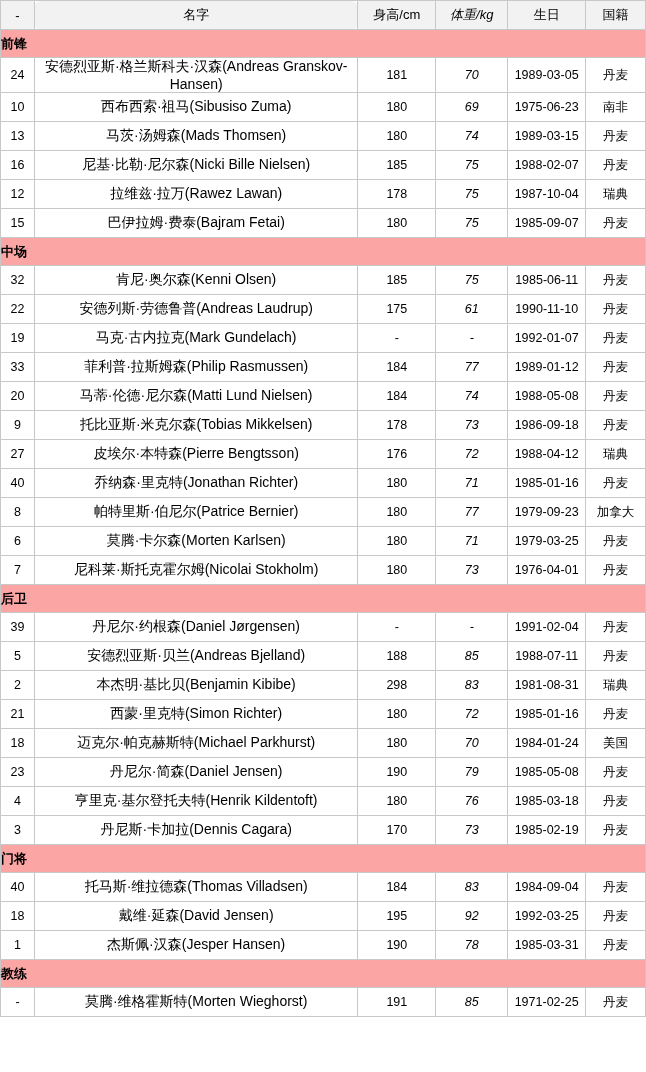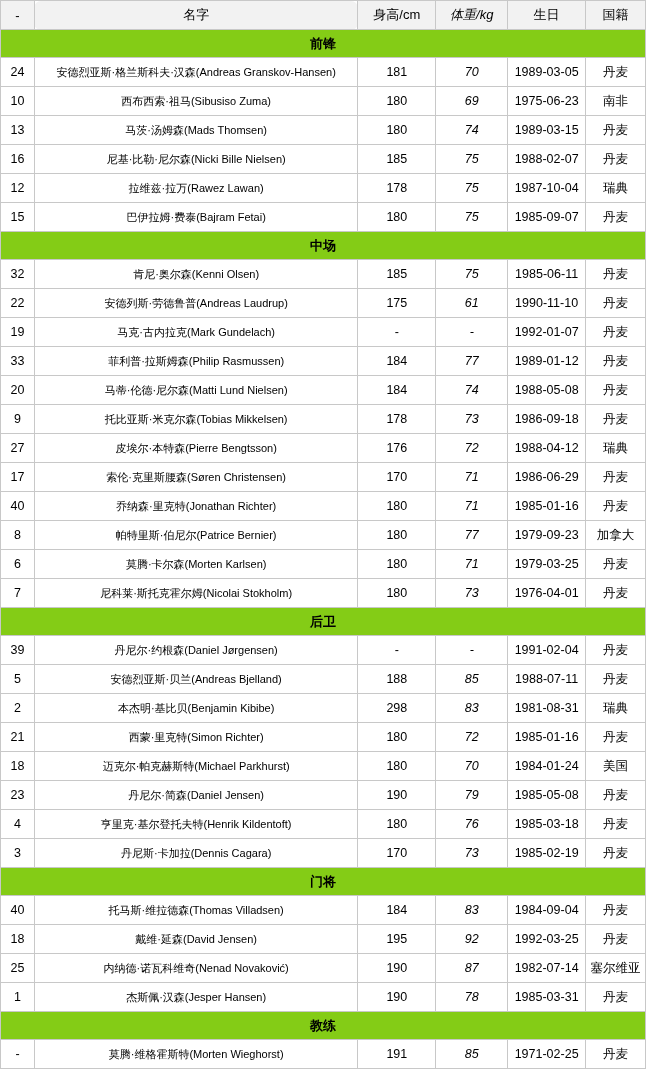--- a/index.html
+++ b/index.html
@@ -31,28 +31,28 @@
     text-align: center;
     font-size: 13px;
   }
   .col-num   { width: 34px;  text-align: center; }
   .col-name  { width: 324px; text-align: center; border-radius: 7px; }
   .col-h     { width: 78px;  text-align: center; }
   .col-w     { width: 72px;  text-align: center; font-style: italic; }
   .col-b     { width: 78px;  text-align: center; }
   .col-nat   { width: 60px;  text-align: center; }
   tr.section td {
-    background: #84cc16;
-    text-align: center;
+    background: #fca5a5;
+    text-align: left;
     font-weight: bold;
     font-size: 13px;
     height: 28px;
   }
   tr.player td { background: #ffffff; }
-  td.name { font-size: 11px; }
+  td.name { font-size: 14px; }
 </style>
 </head>
 <body>
 
 <table class="roster">
   <thead>
     <tr>
       <td class="col-num">-</td>
       <td class="col-name">名字</td>
       <td class="col-h">身高/cm</td>
@@ -166,28 +166,20 @@
       </tr>
       <tr class="player">
         <td class="col-num">27</td>
         <td class="col-name name">皮埃尔·本特森(Pierre Bengtsson)</td>
         <td class="col-h">176</td>
         <td class="col-w">72</td>
         <td class="col-b">1988-04-12</td>
         <td class="col-nat">瑞典</td>
       </tr>
       <tr class="player">
-        <td class="col-num">17</td>
-        <td class="col-name name">索伦·克里斯腰森(Søren Christensen)</td>
-        <td class="col-h">170</td>
-        <td class="col-w">71</td>
-        <td class="col-b">1986-06-29</td>
-        <td class="col-nat">丹麦</td>
-      </tr>
-      <tr class="player">
         <td class="col-num">40</td>
         <td class="col-name name">乔纳森·里克特(Jonathan Richter)</td>
         <td class="col-h">180</td>
         <td class="col-w">71</td>
         <td class="col-b">1985-01-16</td>
         <td class="col-nat">丹麦</td>
       </tr>
       <tr class="player">
         <td class="col-num">8</td>
         <td class="col-name name">帕特里斯·伯尼尔(Patrice Bernier)</td>
@@ -292,28 +284,20 @@
       </tr>
       <tr class="player">
         <td class="col-num">18</td>
         <td class="col-name name">戴维·延森(David Jensen)</td>
         <td class="col-h">195</td>
         <td class="col-w">92</td>
         <td class="col-b">1992-03-25</td>
         <td class="col-nat">丹麦</td>
       </tr>
       <tr class="player">
-        <td class="col-num">25</td>
-        <td class="col-name name">内纳德·诺瓦科维奇(Nenad Novaković)</td>
-        <td class="col-h">190</td>
-        <td class="col-w">87</td>
-        <td class="col-b">1982-07-14</td>
-        <td class="col-nat">塞尔维亚</td>
-      </tr>
-      <tr class="player">
         <td class="col-num">1</td>
         <td class="col-name name">杰斯佩·汉森(Jesper Hansen)</td>
         <td class="col-h">190</td>
         <td class="col-w">78</td>
         <td class="col-b">1985-03-31</td>
         <td class="col-nat">丹麦</td>
       </tr>
       <tr class="section">
         <td colspan="6">教练</td>
       </tr>

